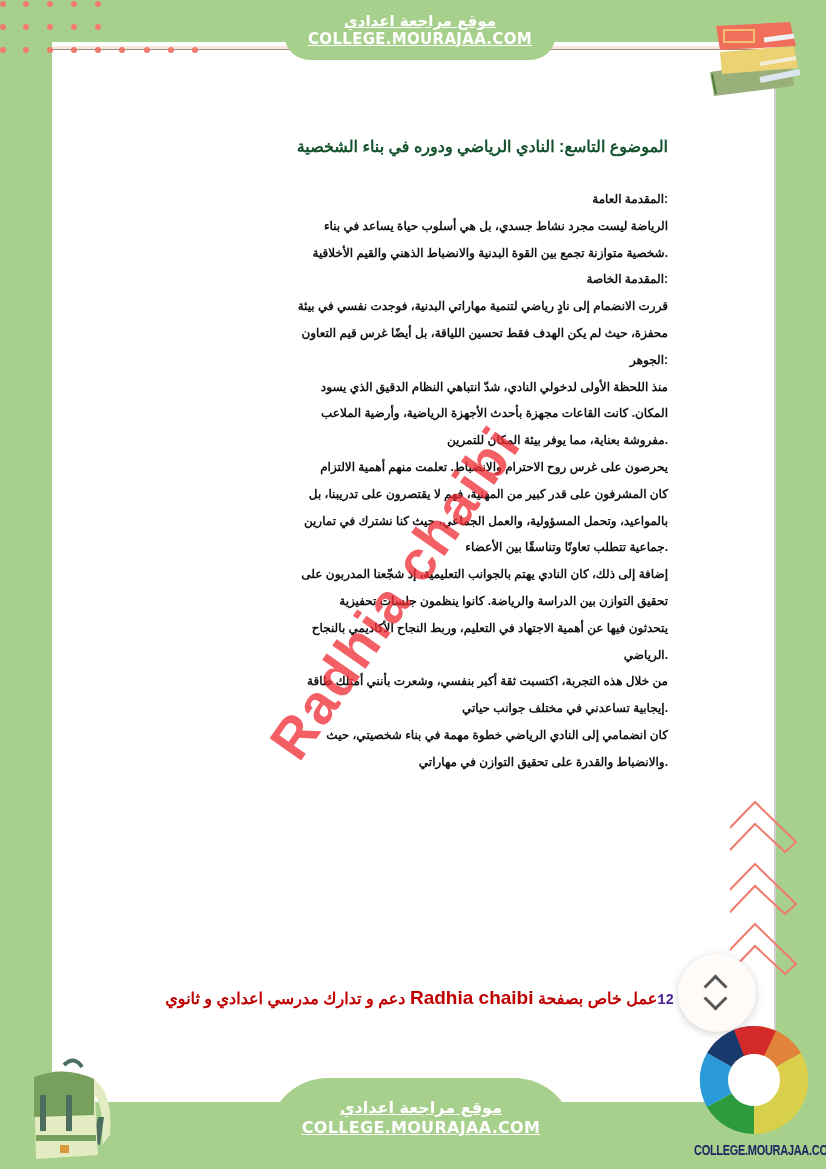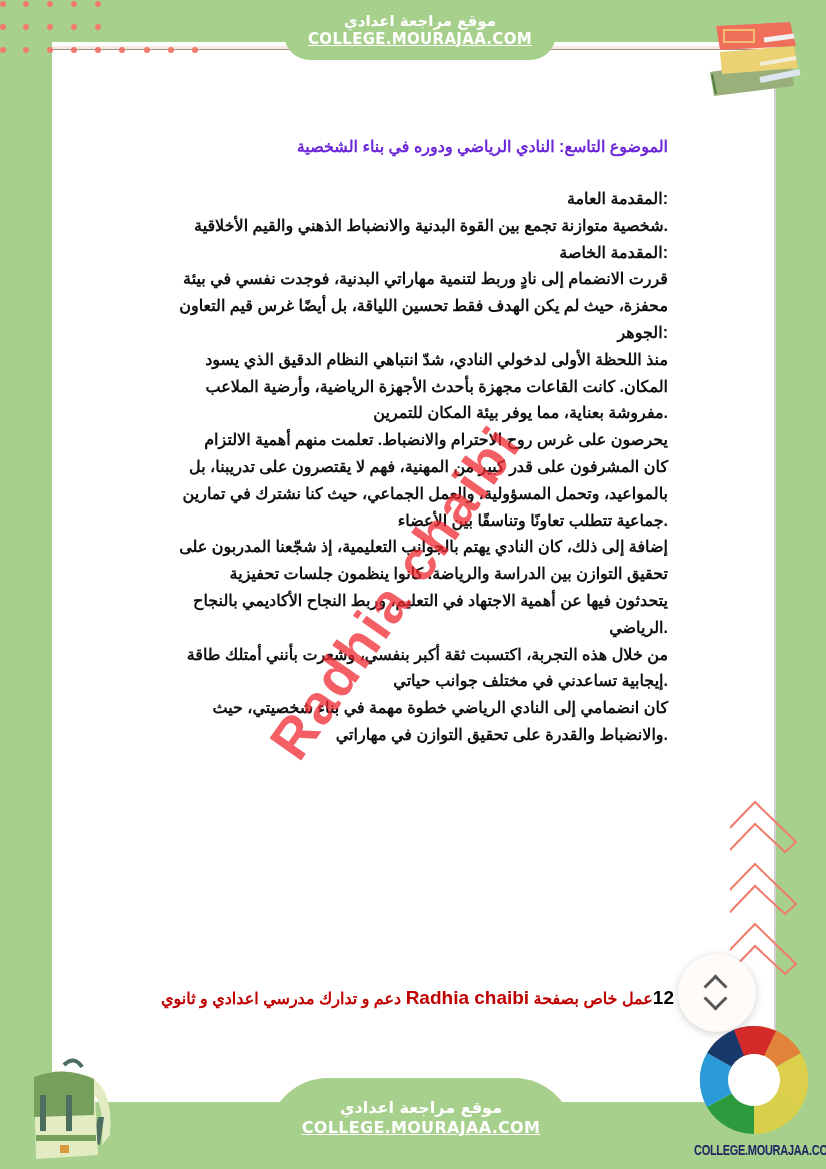--- a/index.html
+++ b/index.html
@@ -6,30 +6,30 @@
   body { width:826px; height:1169px; position:relative; overflow:hidden; background:#a8d08d; font-family:"DejaVu Sans", sans-serif; }
   .frame-left { position:absolute; left:0; top:0; width:52px; height:1169px; background:#a8d08d; }
   .page { position:absolute; left:52px; top:42px; width:722px; height:1060px; background:#ffffff; }
   .page-line-top { position:absolute; left:52px; top:46px; width:722px; height:3px; background:#f7e8e2; border-bottom:1px solid #9b8f87; }
   .page-line-right { position:absolute; left:774px; top:42px; width:2px; height:1000px; background:#cfcfcf; }
   .dots { position:absolute; left:0; top:0; }
   .dot { position:absolute; width:6px; height:6px; border-radius:50%; background:#f07b6b; }
   .header-badge { position:absolute; left:284px; top:0; width:272px; height:60px; background:#a8d08d; border-radius:0 0 26px 26px; text-align:center; color:#fff; }
   .footer-badge { position:absolute; left:268px; top:1078px; width:306px; height:91px; background:#a8d08d; border-radius:60px 60px 0 0; text-align:center; color:#fff; }
   .footer-band { position:absolute; left:0; top:1102px; width:826px; height:67px; background:#a8d08d; }
-  .badge-ar { font-size:15px; font-weight:bold; line-height:18px; direction:rtl; }
+  .badge-ar { font-size:15px; font-weight:bold; text-decoration:underline; line-height:18px; direction:rtl; }
   .badge-en { font-size:15px; font-weight:bold; text-decoration:underline; line-height:18px; letter-spacing:0.3px; }
   .header-badge .badge-ar { margin-top:12px; }
   .footer-badge .badge-ar { margin-top:20px; font-size:16px; line-height:20px; }
   .footer-badge .badge-en { font-size:16px; line-height:20px; }
   .content { position:absolute; left:128px; top:132px; width:540px; direction:rtl; text-align:right; color:#111; font-family:"Liberation Sans", sans-serif; font-weight:bold; }
-  .title { color:#6d28d9; font-size:16px; line-height:30px; margin-bottom:24px; }
-  .line { font-size:16px; line-height:26.8px; white-space:nowrap; }
+  .title { color:#14532d; font-size:16px; line-height:30px; margin-bottom:24px; }
+  .line { font-size:12px; line-height:26.8px; white-space:nowrap; }
   .credit { position:absolute; left:128px; top:984px; width:546px; direction:rtl; text-align:right; font-family:"Liberation Sans", sans-serif; font-weight:bold; font-size:16px; line-height:28px; color:#c00000; }
-  .credit .num { color:#000000; font-size:19px; }
+  .credit .num { color:#4c1d95; font-size:14px;font-family:Liberation Mono, monospace; }
   .credit .name { font-size:19px; }
   .watermark { position:absolute; left:215px; top:560px; transform:rotate(-55deg); transform-origin:center; color:rgba(240,40,50,0.75); font-family:"Liberation Sans", sans-serif; font-size:56px; font-weight:bold; letter-spacing:2px; white-space:nowrap; width:420px; text-align:center; margin-left:-30px; }
   .scroll-widget { position:absolute; left:678px; top:954px; width:78px; height:78px; border-radius:50%; background:#fefbf8; box-shadow:0 2px 8px rgba(0,0,0,0.18); }
   .chev { position:absolute; left:29px; width:14px; height:14px; border-left:3px solid #555; border-top:3px solid #555; }
   .chev.up { top:24px; transform:rotate(45deg); }
   .chev.down { top:36px; transform:rotate(225deg); }
   .logo-text { position:absolute; left:694px; top:1144px; font-family:"Liberation Sans", sans-serif; font-weight:bold; font-size:11px; color:#1d2660; letter-spacing:-0.3px; transform:scaleY(1.3); }
 </style>
 </head>
 <body>
@@ -73,23 +73,24 @@
   <path d="M30 42 L104 36 L108 58 L32 64 Z" fill="#ecd273"></path>
   <path d="M70 54 L106 48" stroke="#f3ecd6" stroke-width="4"></path>
   <path d="M26 16 L100 12 L106 36 L30 40 Z" fill="#ef6f5b"></path>
   <rect x="34" y="20" width="30" height="12" fill="none" stroke="#f6d77b" stroke-width="1.5"></rect>
   <path d="M74 30 L104 26" stroke="#f1f1f1" stroke-width="5"></path>
 </svg>
 
 <div class="content">
   <div class="title">الموضوع التاسع: النادي الرياضي ودوره في بناء الشخصية</div>
   <div class="line">:المقدمة العامة</div>
+  <div class="line">الرياضة ليست مجرد نشاط جسدي، بل هي أسلوب حياة يساعد في بناء</div>
   <div class="line">.شخصية متوازنة تجمع بين القوة البدنية والانضباط الذهني والقيم الأخلاقية</div>
   <div class="line">:المقدمة الخاصة</div>
-  <div class="line">قررت الانضمام إلى نادٍ وربط لتنمية مهاراتي البدنية، فوجدت نفسي في بيئة</div>
+  <div class="line">قررت الانضمام إلى نادٍ رياضي لتنمية مهاراتي البدنية، فوجدت نفسي في بيئة</div>
   <div class="line">محفزة، حيث لم يكن الهدف فقط تحسين اللياقة، بل أيضًا غرس قيم التعاون</div>
   <div class="line">:الجوهر</div>
   <div class="line">منذ اللحظة الأولى لدخولي النادي، شدّ انتباهي النظام الدقيق الذي يسود</div>
   <div class="line">المكان. كانت القاعات مجهزة بأحدث الأجهزة الرياضية، وأرضية الملاعب</div>
   <div class="line">.مفروشة بعناية، مما يوفر بيئة المكان للتمرين</div>
   <div class="line">يحرصون على غرس روح الاحترام والانضباط. تعلمت منهم أهمية الالتزام</div>
   <div class="line">كان المشرفون على قدر كبير من المهنية، فهم لا يقتصرون على تدريبنا، بل</div>
   <div class="line">بالمواعيد، وتحمل المسؤولية، والعمل الجماعي، حيث كنا نشترك في تمارين</div>
   <div class="line">.جماعية تتطلب تعاونًا وتناسقًا بين الأعضاء</div>
   <div class="line">إضافة إلى ذلك، كان النادي يهتم بالجوانب التعليمية، إذ شجّعنا المدربون على</div>

